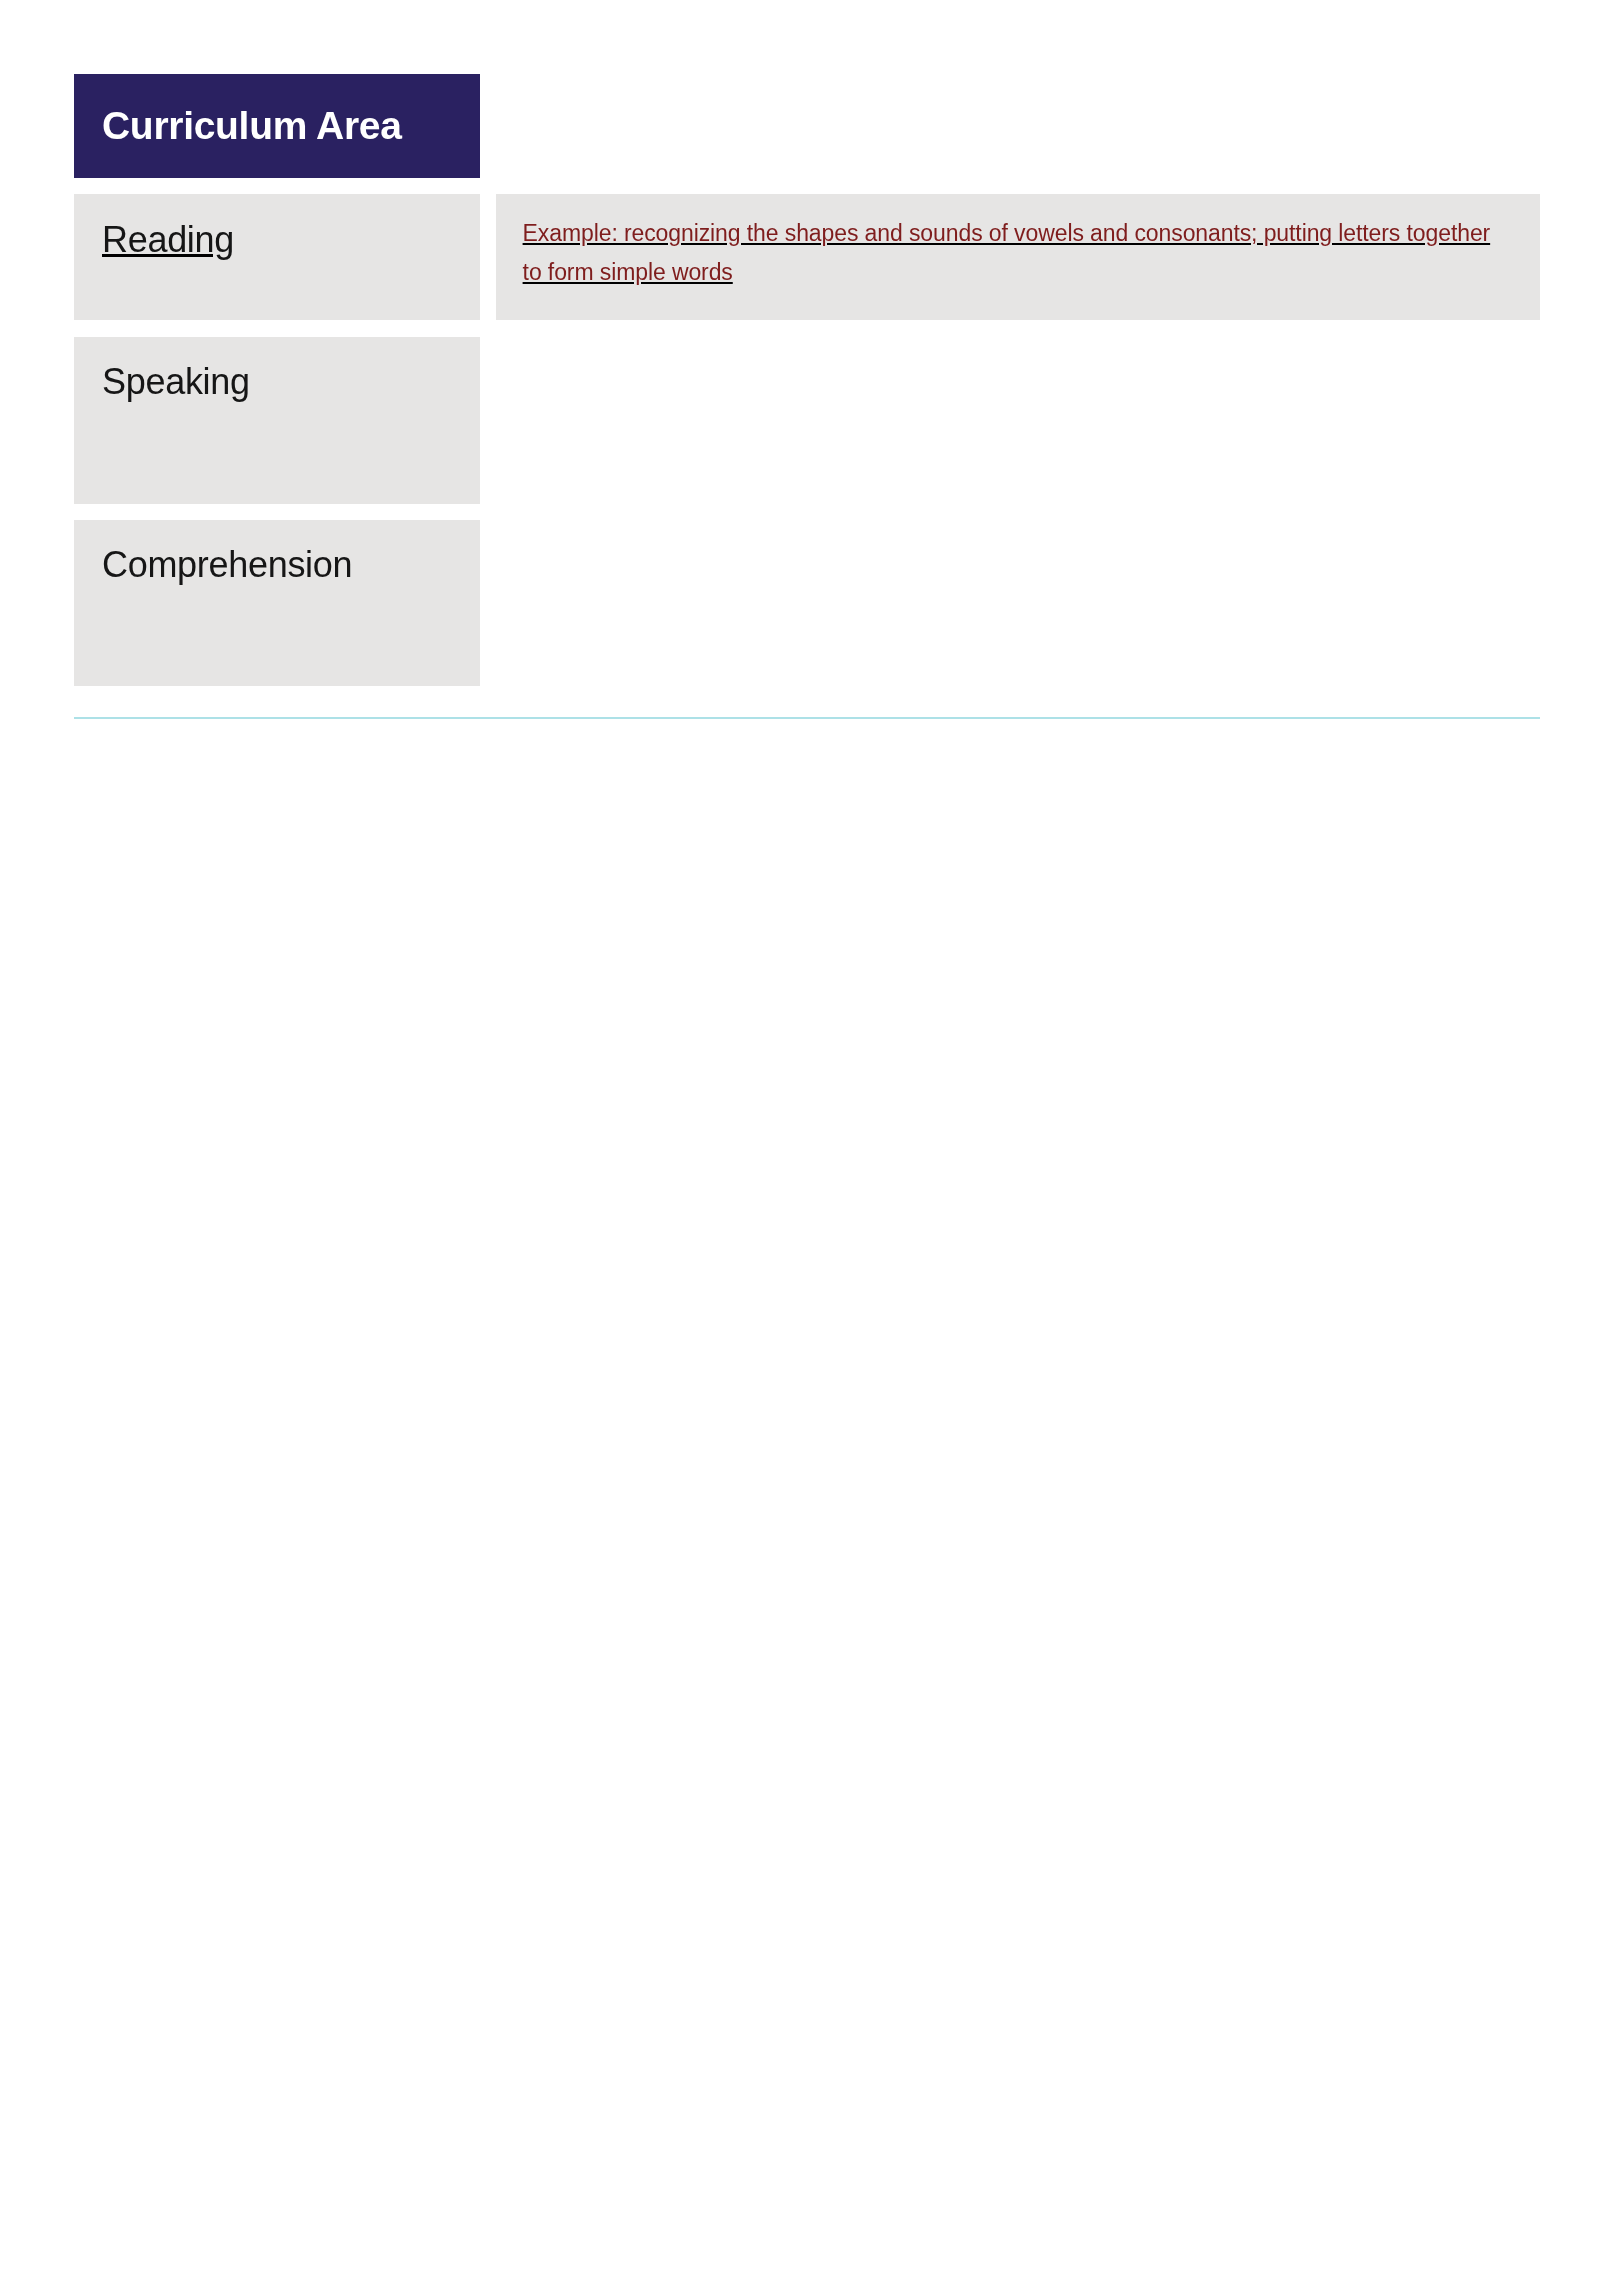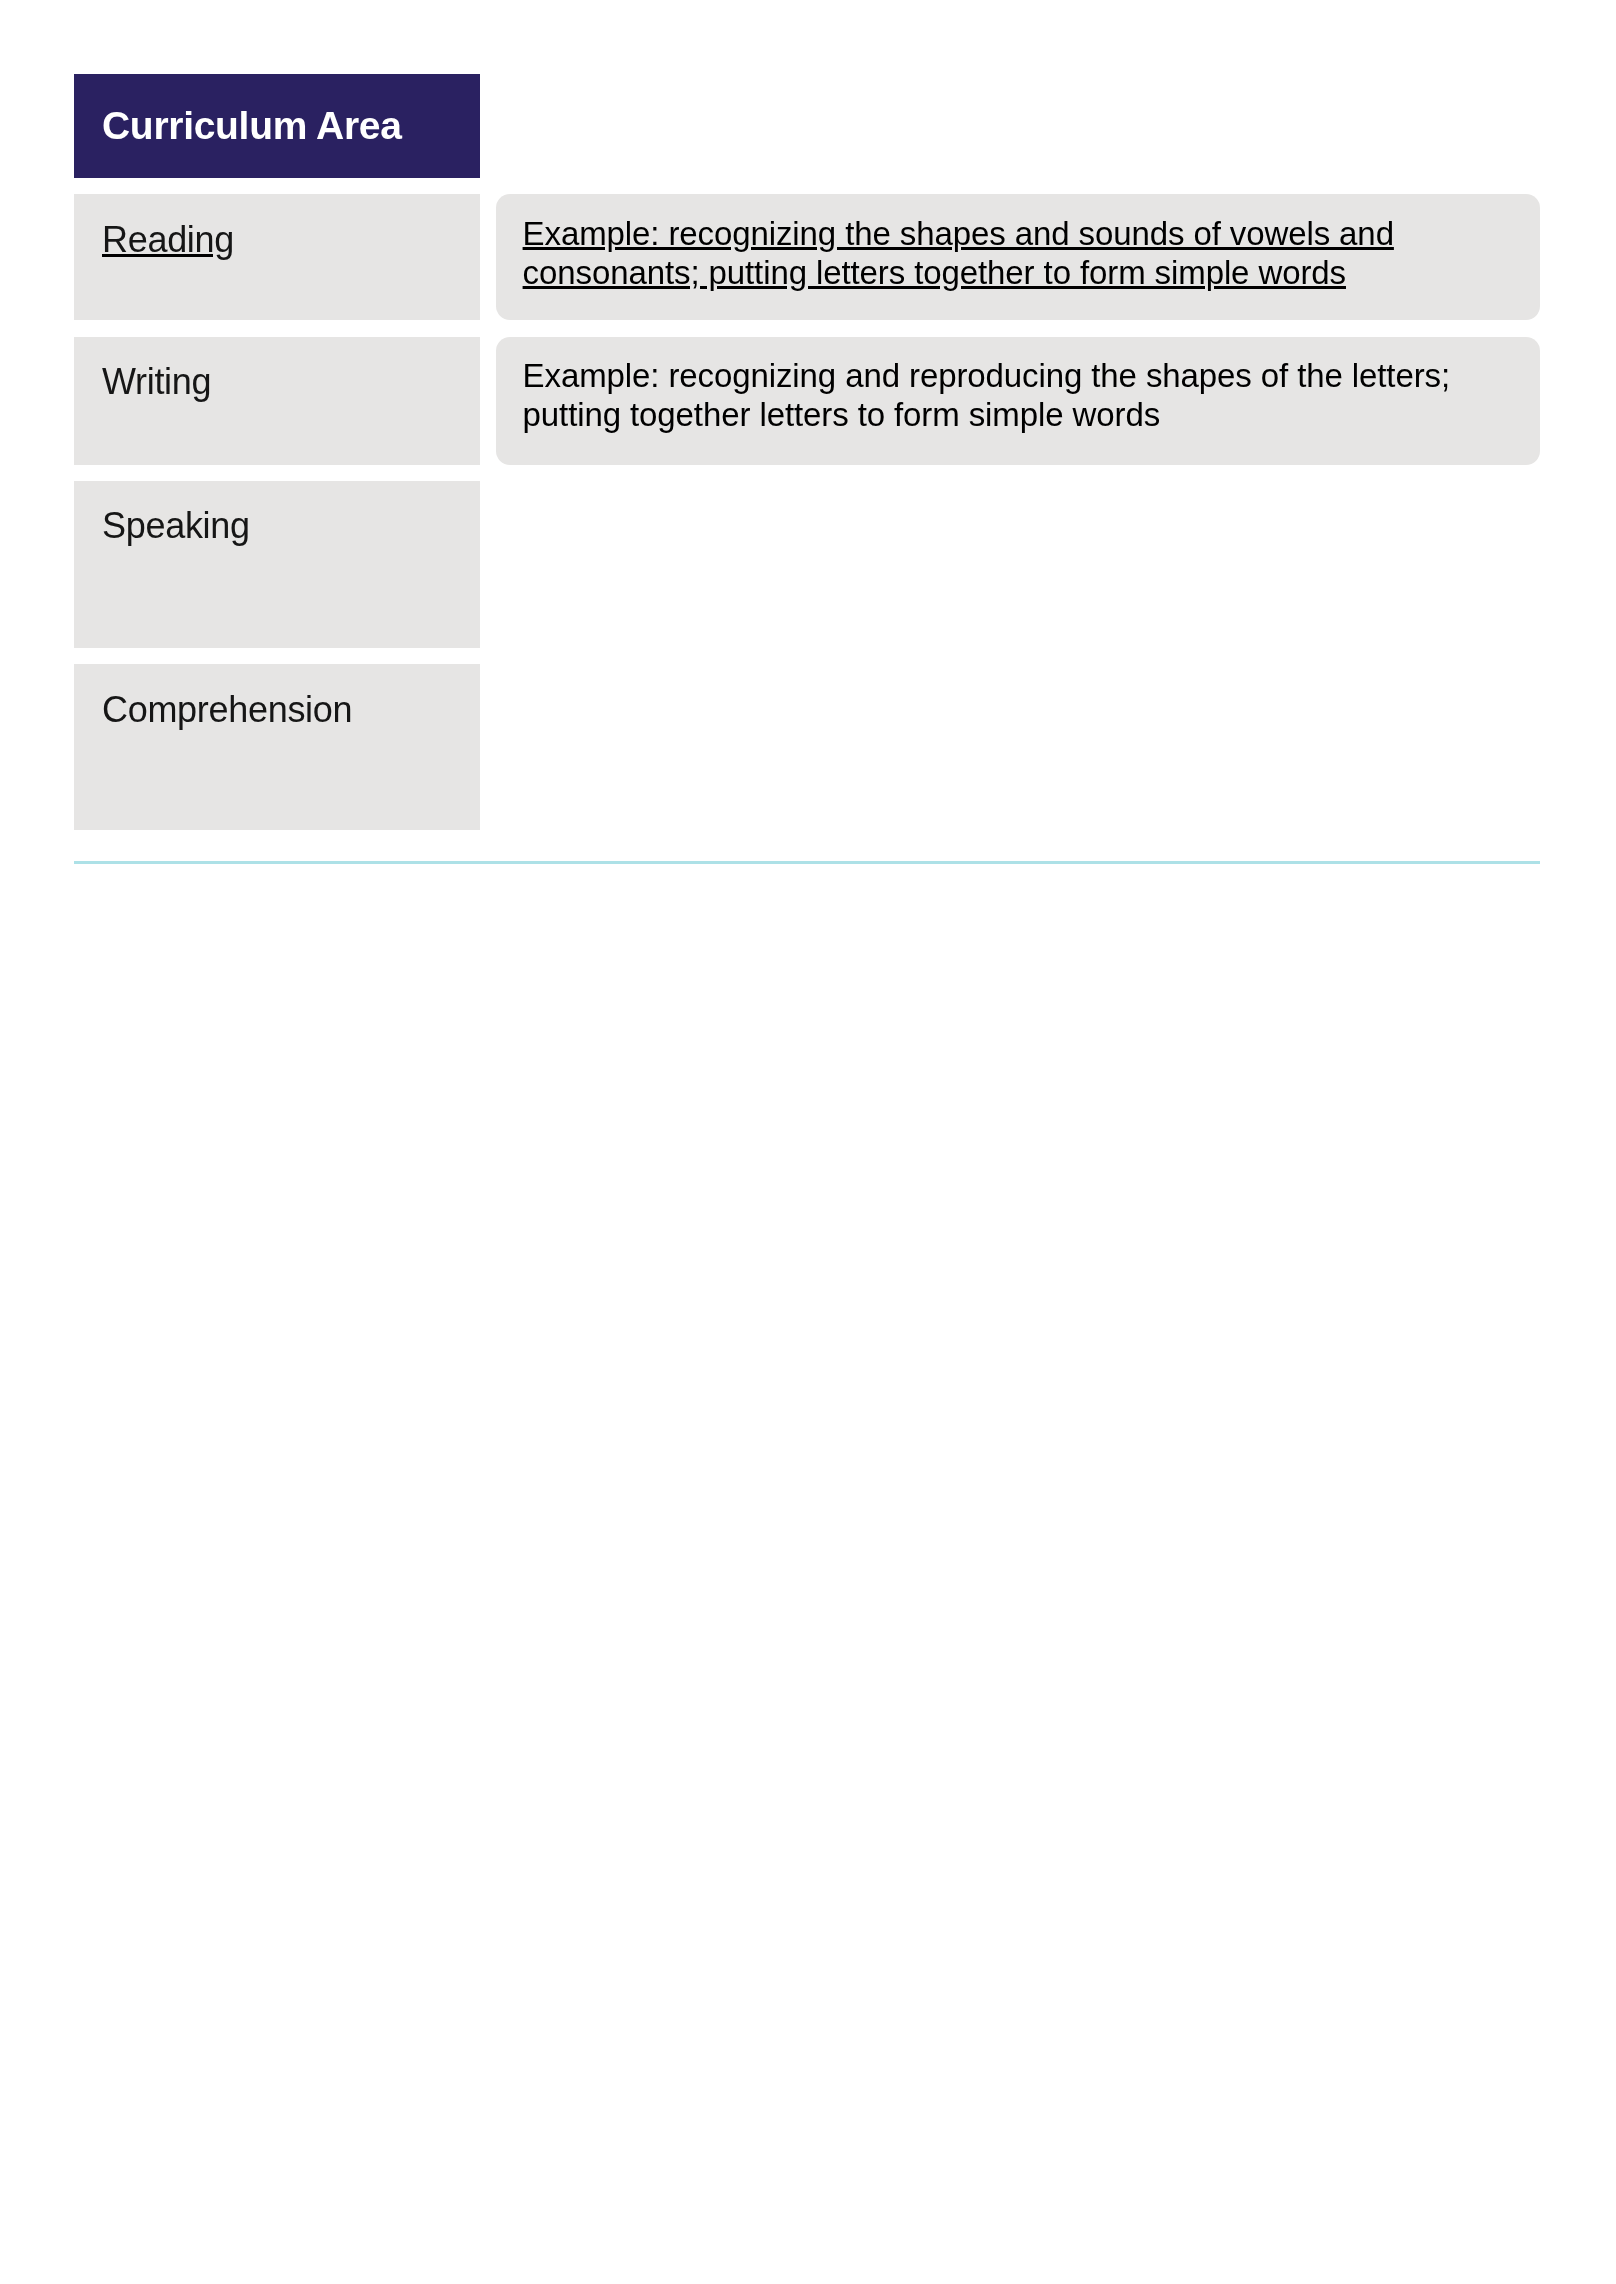--- a/index.html
+++ b/index.html
@@ -47,25 +47,24 @@
   }
   .td-label {
     padding: 23.4px 13px 19.5px 28px;
     font-size: 36px;
     line-height: 43px;
     letter-spacing: -0.3px;
     color: #161616;
   }
   .td-skills {
     padding: 19.5px 29px 19.5px 27px;
-    font-size: 33px;
+    font-size: 23px;
     line-height: 39px;
     letter-spacing: -0.1px;
-    color: #000000;
-    border-radius: 14px;
+    color: #7f1d1d;
   }
   .row-1 { min-height: 126px; text-decoration: underline; }
   .row-2 { min-height: 128px; }
   .row-3 { min-height: 167px; }
   .row-4 { min-height: 166px; margin-bottom: 16px; }
 
   .divider {
     margin-top: 31px;
     width: 100%;
     height: 2.6px;
@@ -86,28 +85,20 @@
 
     <div class="tr row-1">
       <div class="td td-label">
         <span>Reading</span>
       </div>
       <div class="td td-skills">
         <span>Example: recognizing the shapes and sounds of vowels and consonants; putting letters together to form simple words</span>
       </div>
     </div>
 
-    <div class="tr row-2">
-      <div class="td td-label">
-        <span>Writing</span>
-      </div>
-      <div class="td td-skills">
-        <span>Example: recognizing and reproducing the shapes of the letters; putting together letters to form simple words</span>
-      </div>
-    </div>
 
     <div class="tr row-3">
       <div class="td td-label">
         <span>Speaking</span>
       </div>
     </div>
 
     <div class="tr row-4">
       <div class="td td-label">
         <span>Comprehension</span>

